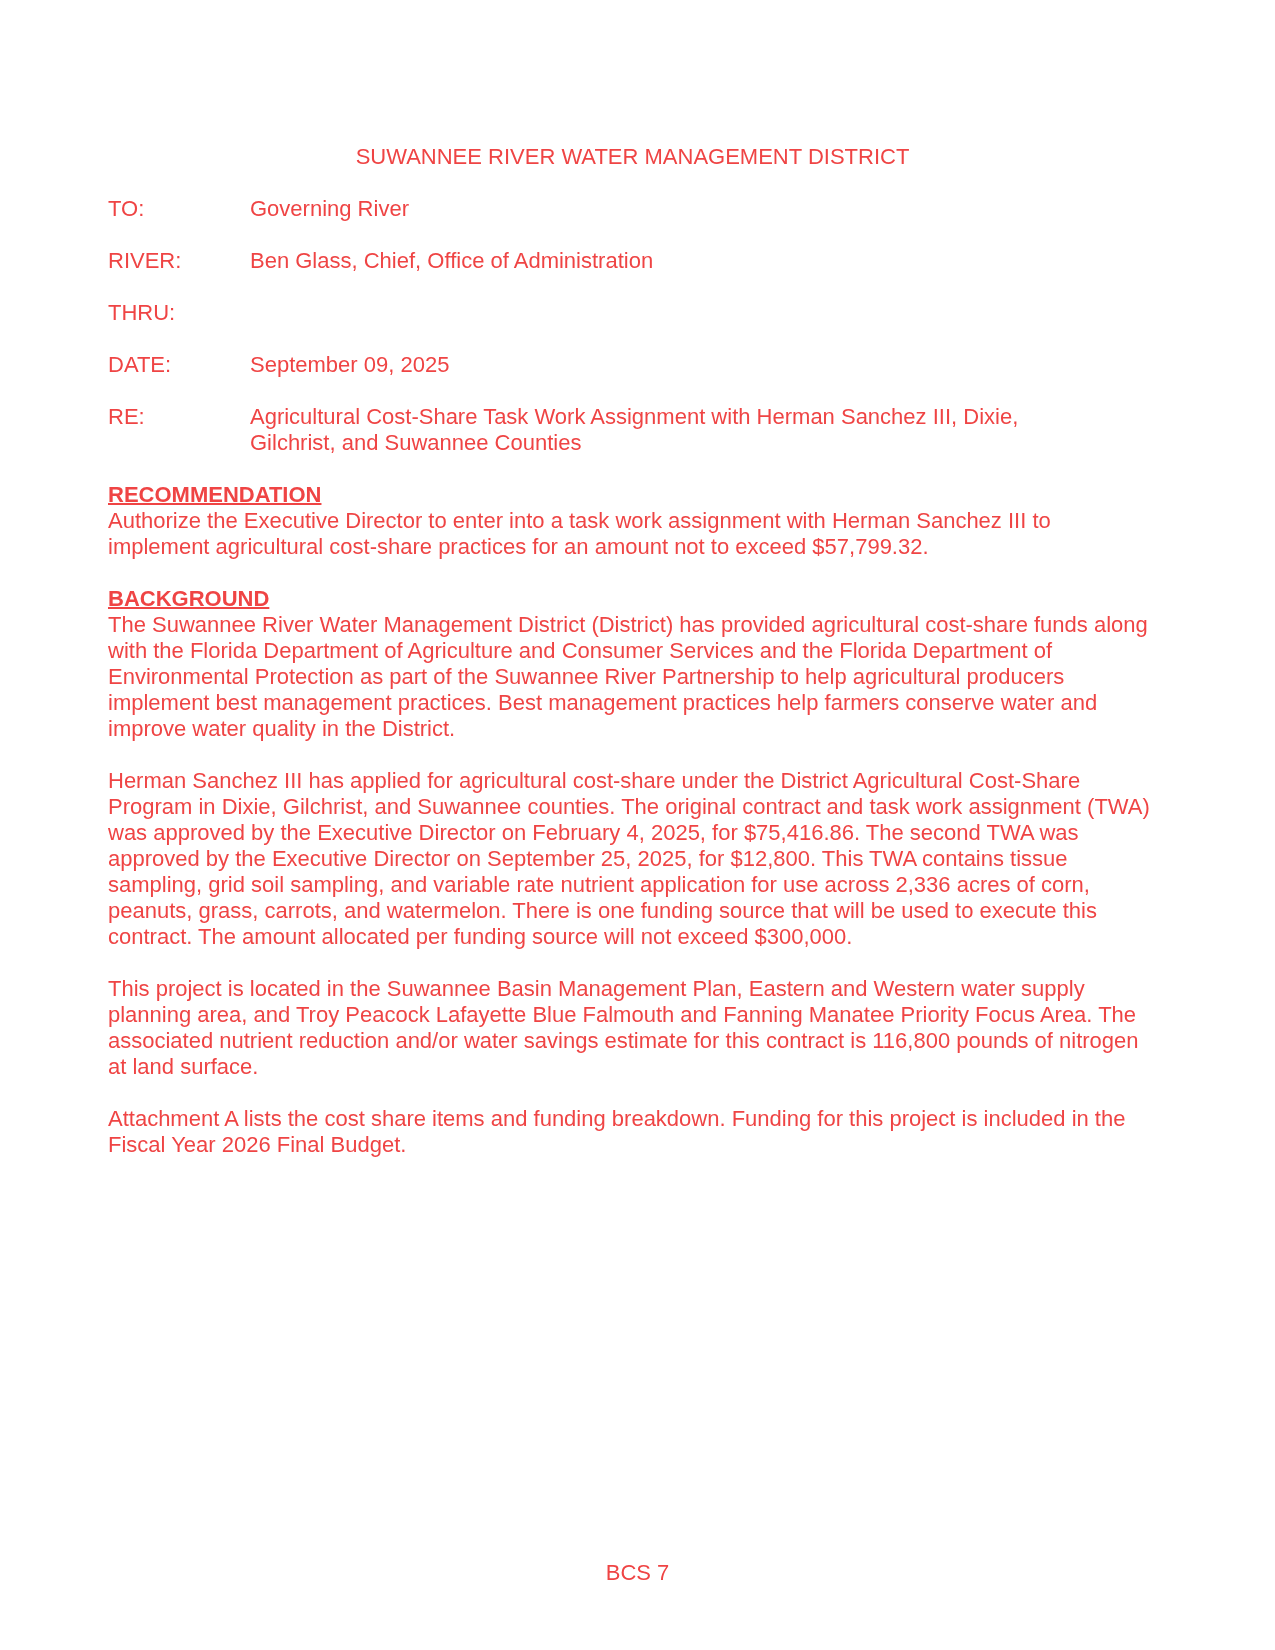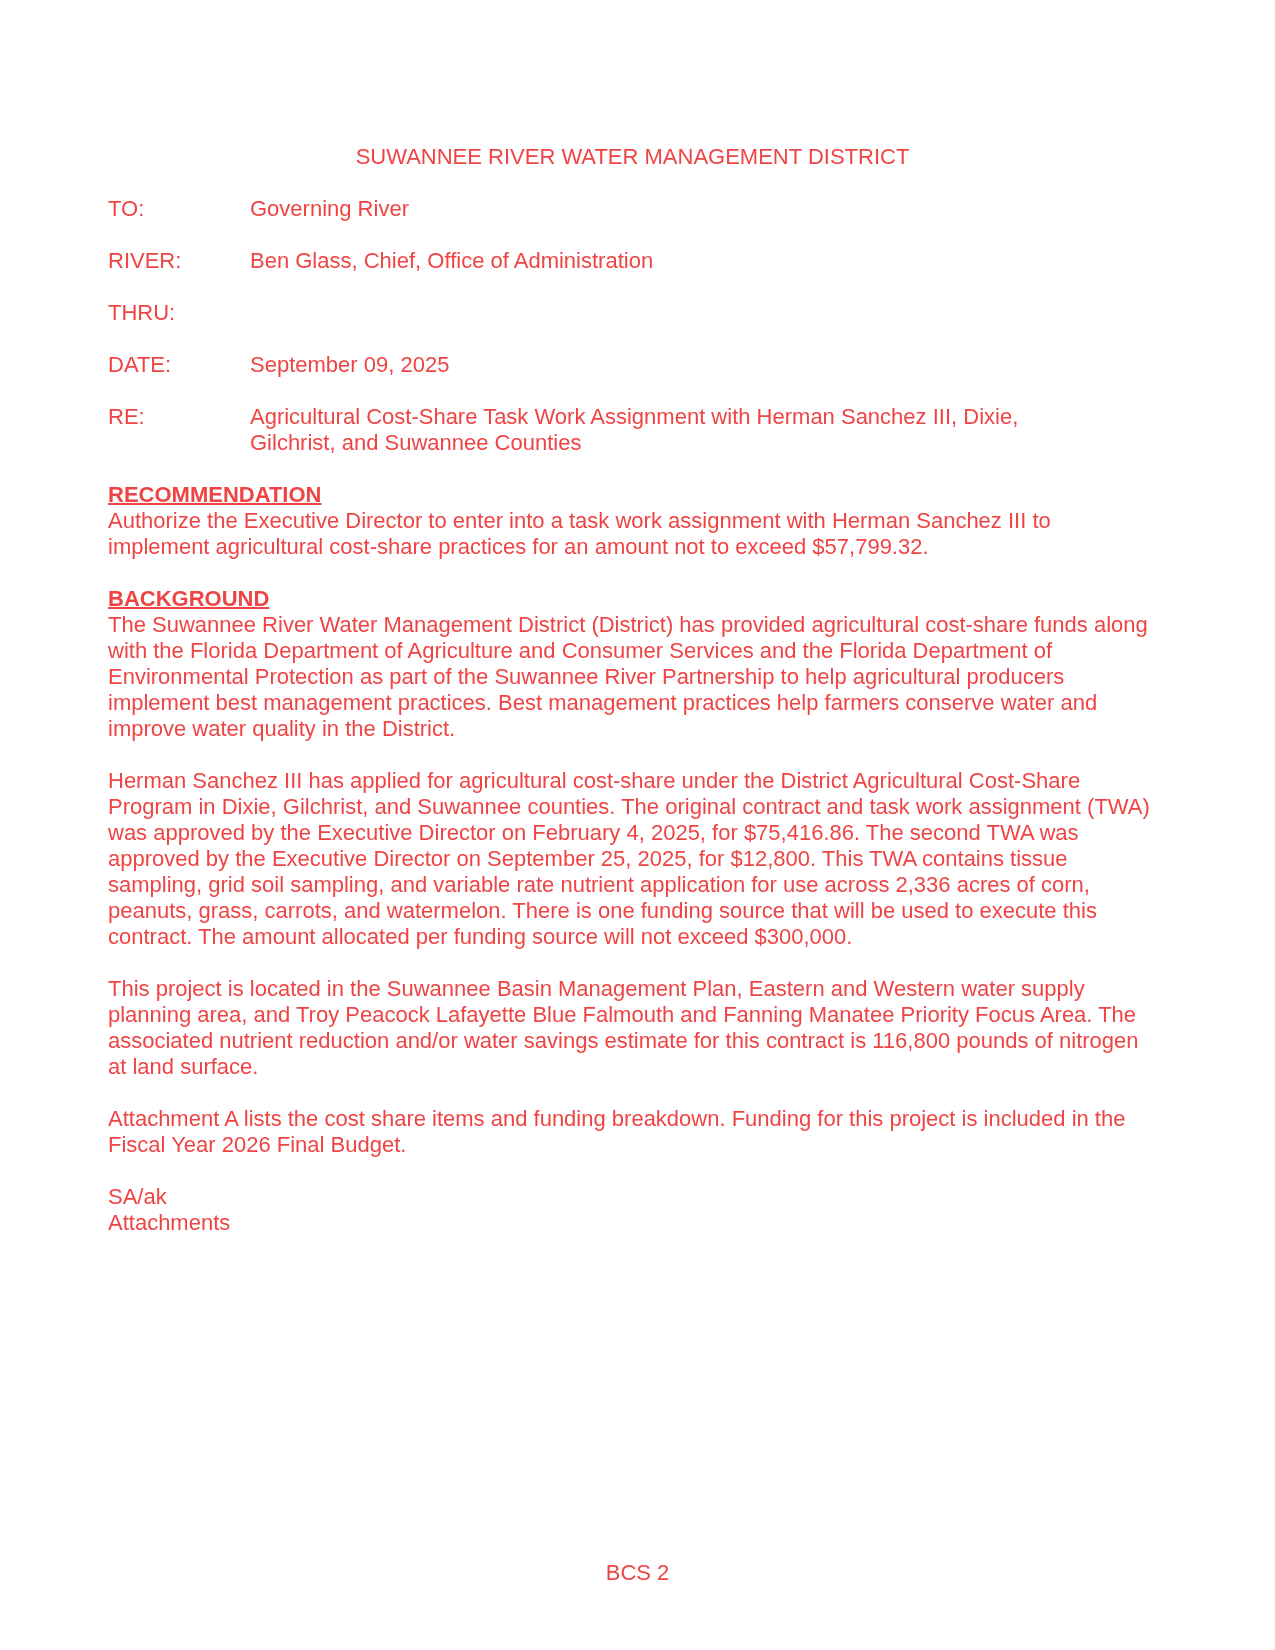--- a/index.html
+++ b/index.html
@@ -104,21 +104,17 @@
     </div>
 
     <div class="section">
       <div class="section-heading">BACKGROUND</div>
       <p class="para">The Suwannee River Water Management District (District) has provided agricultural cost-share funds along with the Florida Department of Agriculture and Consumer Services and the Florida Department of Environmental Protection as part of the Suwannee River Partnership to help agricultural producers implement best management practices. Best management practices help farmers conserve water and improve water quality in the District.</p>
       <p class="para">Herman Sanchez III has applied for agricultural cost-share under the District Agricultural Cost-Share Program in Dixie, Gilchrist, and Suwannee counties. The original contract and task work assignment (TWA) was approved by the Executive Director on February 4, 2025, for $75,416.86. The second TWA was approved by the Executive Director on September 25, 2025, for $12,800. This TWA contains tissue sampling, grid soil sampling, and variable rate nutrient application for use across 2,336 acres of corn, peanuts, grass, carrots, and watermelon. There is one funding source that will be used to execute this contract. The amount allocated per funding source will not exceed $300,000.</p>
       <p class="para">This project is located in the Suwannee Basin Management Plan, Eastern and Western water supply planning area, and Troy Peacock Lafayette Blue Falmouth and Fanning Manatee Priority Focus Area. The associated nutrient reduction and/or water savings estimate for this contract is 116,800 pounds of nitrogen at land surface.</p>
       <p class="para">Attachment A lists the cost share items and funding breakdown. Funding for this project is included in the Fiscal Year 2026 Final Budget.</p>
     </div>
 
-    <div class="signoff">
-      <p class="signoff-line">SA/ak</p>
-      <p class="signoff-line">Attachments</p>
-    </div>
 
   </div>
 
-  <div class="page-footer">BCS 2</div>
+  <div class="page-footer">BCS 7</div>
 </div>
 
 </body></html>

